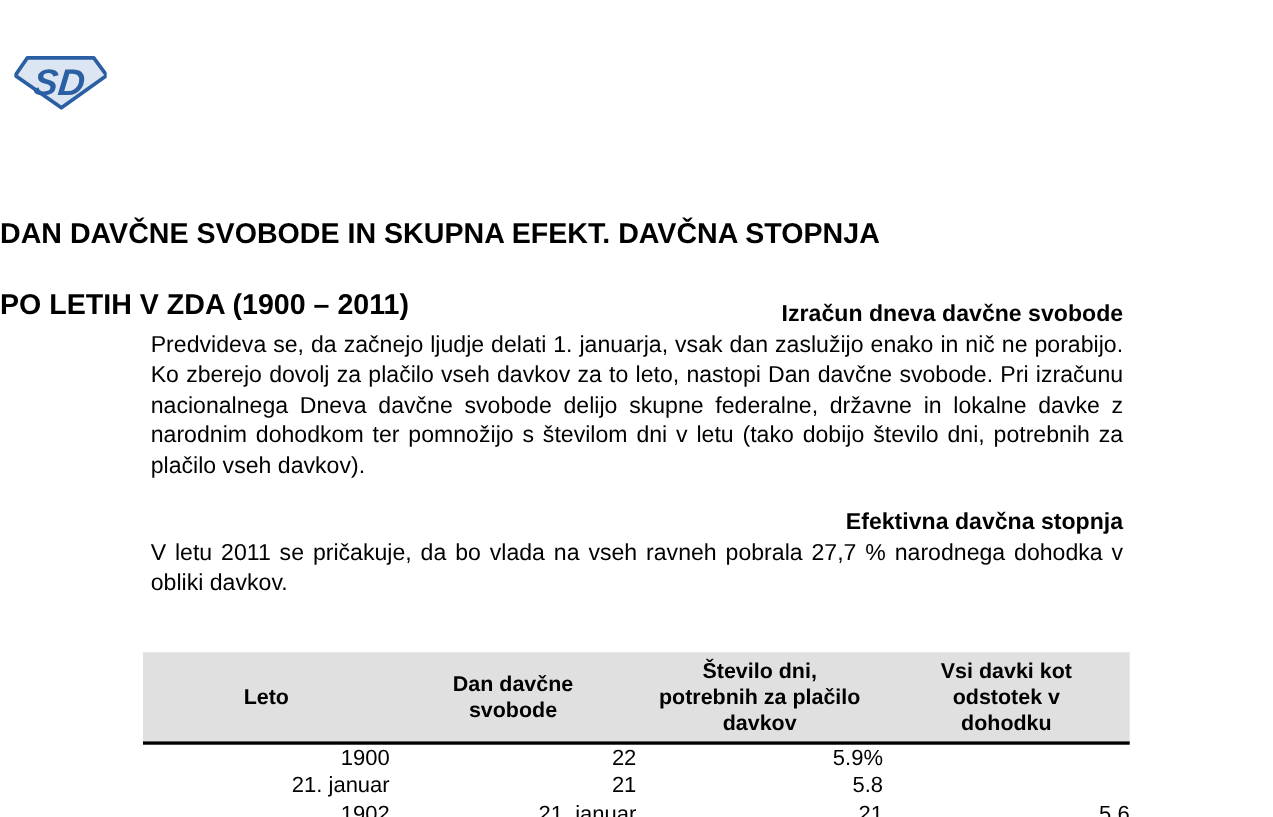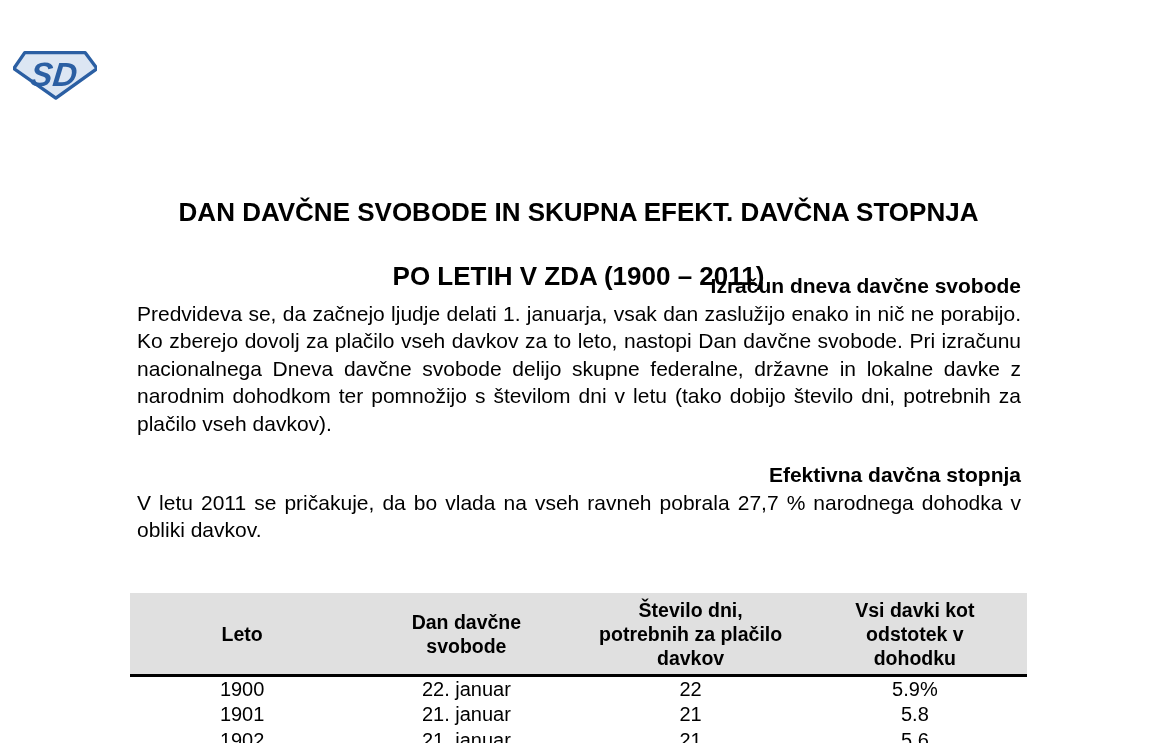--- a/index.html
+++ b/index.html
@@ -18,21 +18,20 @@
     width: 84px; height: 53px;
   }
   .logo svg { width: 100%; height: 100%; display: block; }
   .logo .sd-text {
     font-family: "Liberation Sans", sans-serif;
     font-weight: bold; font-style: italic;
   }
 
   .title {
     position: absolute; top: 164px; left: 0; width: 1157px;
-    text-align: center;
     font-weight: bold;
     font-size: 26px;
     line-height: 32px;
     white-space: pre-line;
   }
 
   .content {
     position: absolute; left: 137px; top: 272px; width: 884px;
     font-size: 21px; line-height: 27.5px;
   }
@@ -54,21 +53,21 @@
     font-weight: bold;
     font-size: 19.5px; line-height: 24px;
     white-space: pre-line;
   }
   .tr {
     display: grid; grid-template-columns: repeat(4, 1fr);
     height: 25.3px; align-items: center;
   }
   .tr:first-child { padding-top: 3px; }
   .td {
-    text-align: center;
+    text-align: right;
     font-size: 20px; line-height: 25px;
   }
 </style>
 </head>
 <body>
 
 <div class="page">
 
   <div class="logo">
     <svg viewBox="0 0 100 62" xmlns="http://www.w3.org/2000/svg">
@@ -101,26 +100,24 @@
       <div class="th">Število dni,
 potrebnih za plačilo
 davkov</div>
       <div class="th">Vsi davki kot
 odstotek v
 dohodku</div>
     </div>
 
     <div class="tr">
       <div class="td">1900</div>
-      <div class="td">22. januar</div>
       <div class="td">22</div>
       <div class="td">5.9%</div>
     </div>
     <div class="tr">
-      <div class="td">1901</div>
       <div class="td">21. januar</div>
       <div class="td">21</div>
       <div class="td">5.8</div>
     </div>
     <div class="tr">
       <div class="td">1902</div>
       <div class="td">21. januar</div>
       <div class="td">21</div>
       <div class="td">5.6</div>
     </div>

